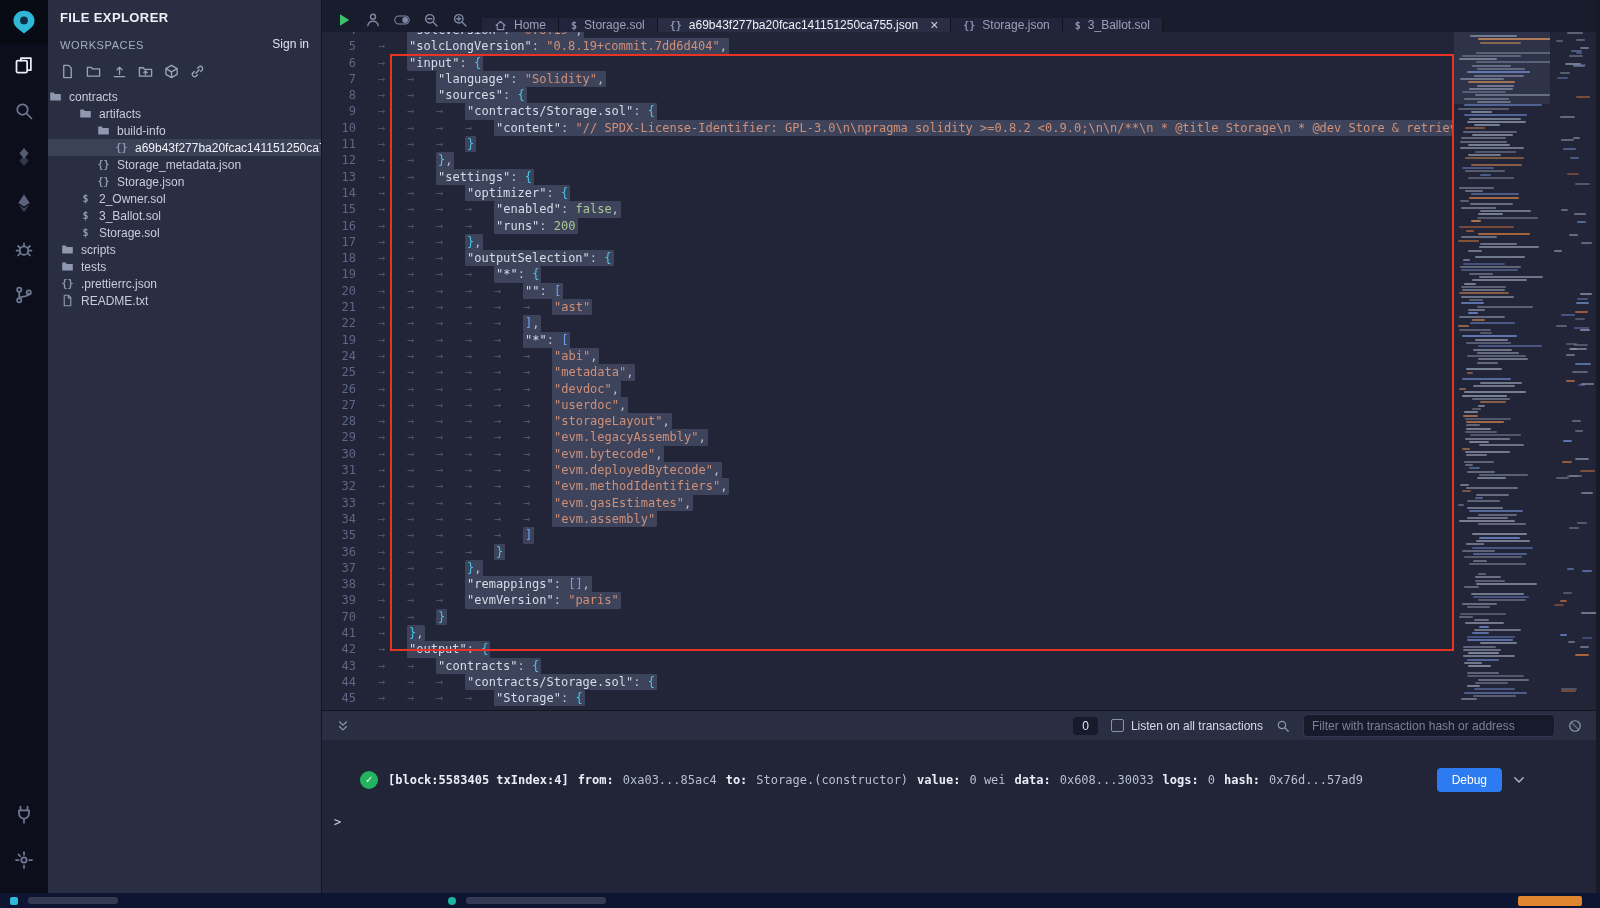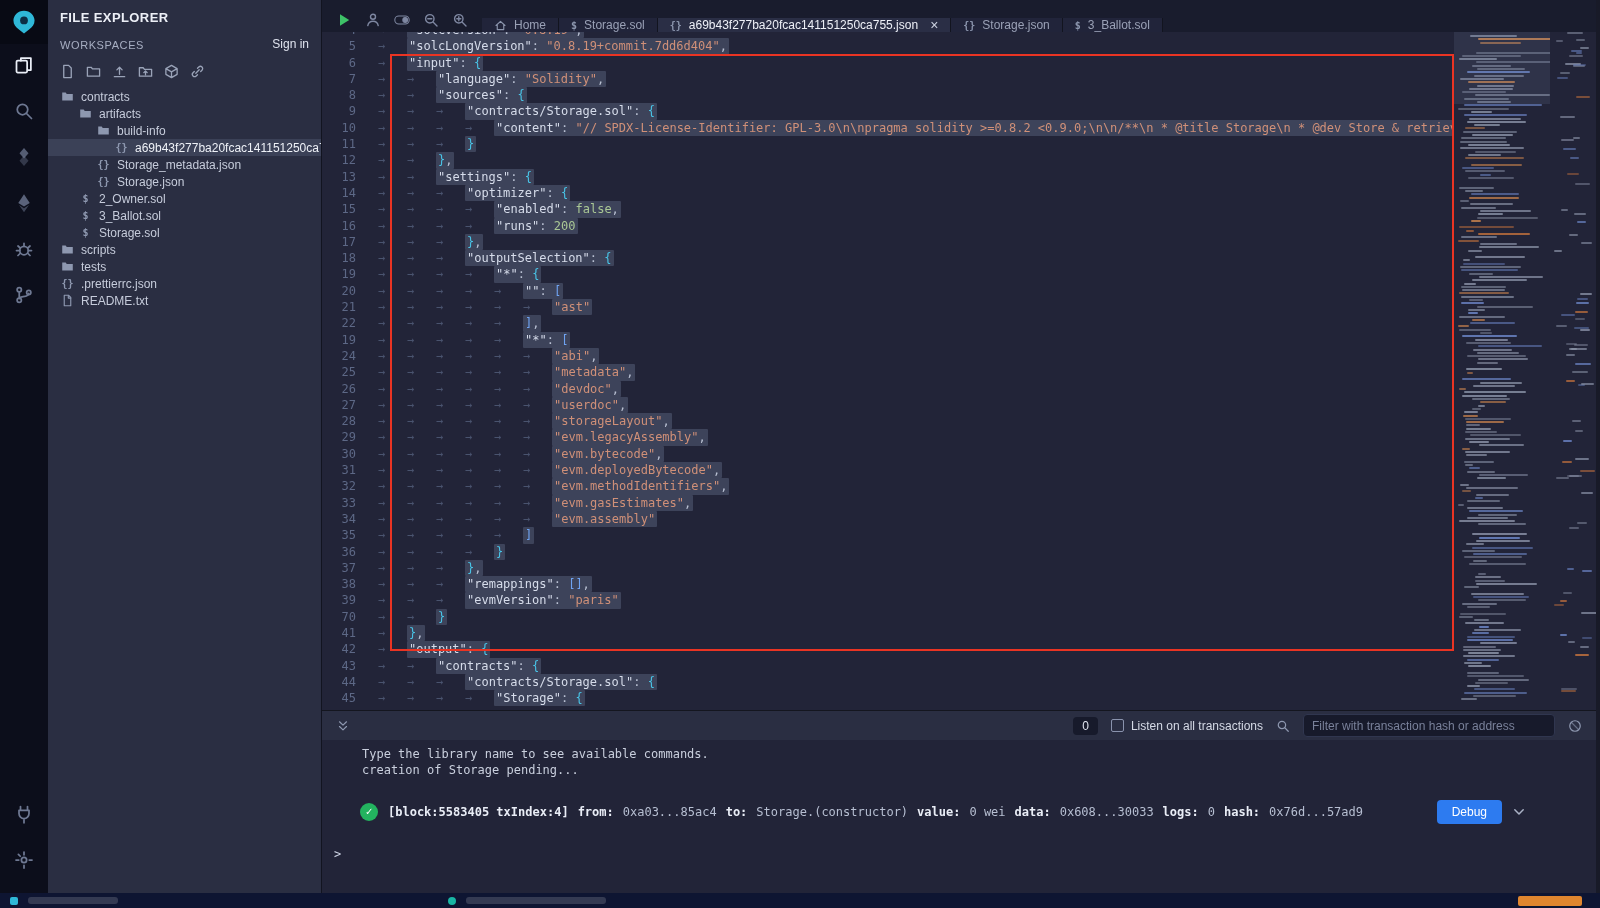--- a/index.html
+++ b/index.html
@@ -236,21 +236,21 @@
         </span>
         <span class="ic">
           <span class="ic ">
             <svg viewBox="0 0 16 16" fill="none" stroke="currentColor" stroke-width="1.4" stroke-linecap="round" stroke-linejoin="round">
               <path d="m6.2 9.8 3.6-3.6M4.6 8 3.2 9.4a2.4 2.4 0 0 0 3.4 3.4L8 11.4M11.4 8l1.4-1.4a2.4 2.4 0 0 0-3.4-3.4L8 4.6"></path>
             </svg>
           </span>
         </span>
       </div>
     <div class="tree">
-        <div class="tree-row" style="padding-left: 12px;">
+        <div class="tree-row" style="">
           <span class="ic ">
             <svg viewBox="0 0 16 16">
               <path d="M1.5 3h4.2l1.4 1.8h7.4V13h-13z" fill="currentColor"></path>
             </svg>
           </span>
           <span>contracts</span>
         </div>
         <div class="tree-row" style="padding-left: 30px;">
           <span class="ic ">
             <svg viewBox="0 0 16 16">
@@ -1064,24 +1064,20 @@
         <span class="ph-ic">
             <svg viewBox="0 0 16 16" fill="none" stroke="currentColor" stroke-width="1.4" stroke-linecap="round" stroke-linejoin="round">
               <circle cx="8" cy="8" r="6"></circle>
               <path d="m4 4 8 8" opacity=".6"></path>
             </svg>
           </span>
       </div>
     </div>
 
     <div class="terminal">
-      <div class="term-lines">
-          <div>Type the library name to see available commands.</div>
-          <div>creation of Storage pending...</div>
-        </div>
       <div class="tx-row">
         <span class="tx-check">✓</span>
         <span class="tx-text">
           <span class="tx-head">[block:5583405 txIndex:4]</span>
           <span class="tx-text">
               <span class="tx-label">from:</span>
               <span class="tx-val">0xa03...85ac4</span>
               <span class="tx-label">to:</span>
               <span class="tx-val">Storage.(constructor)</span>
               <span class="tx-label">value:</span>

